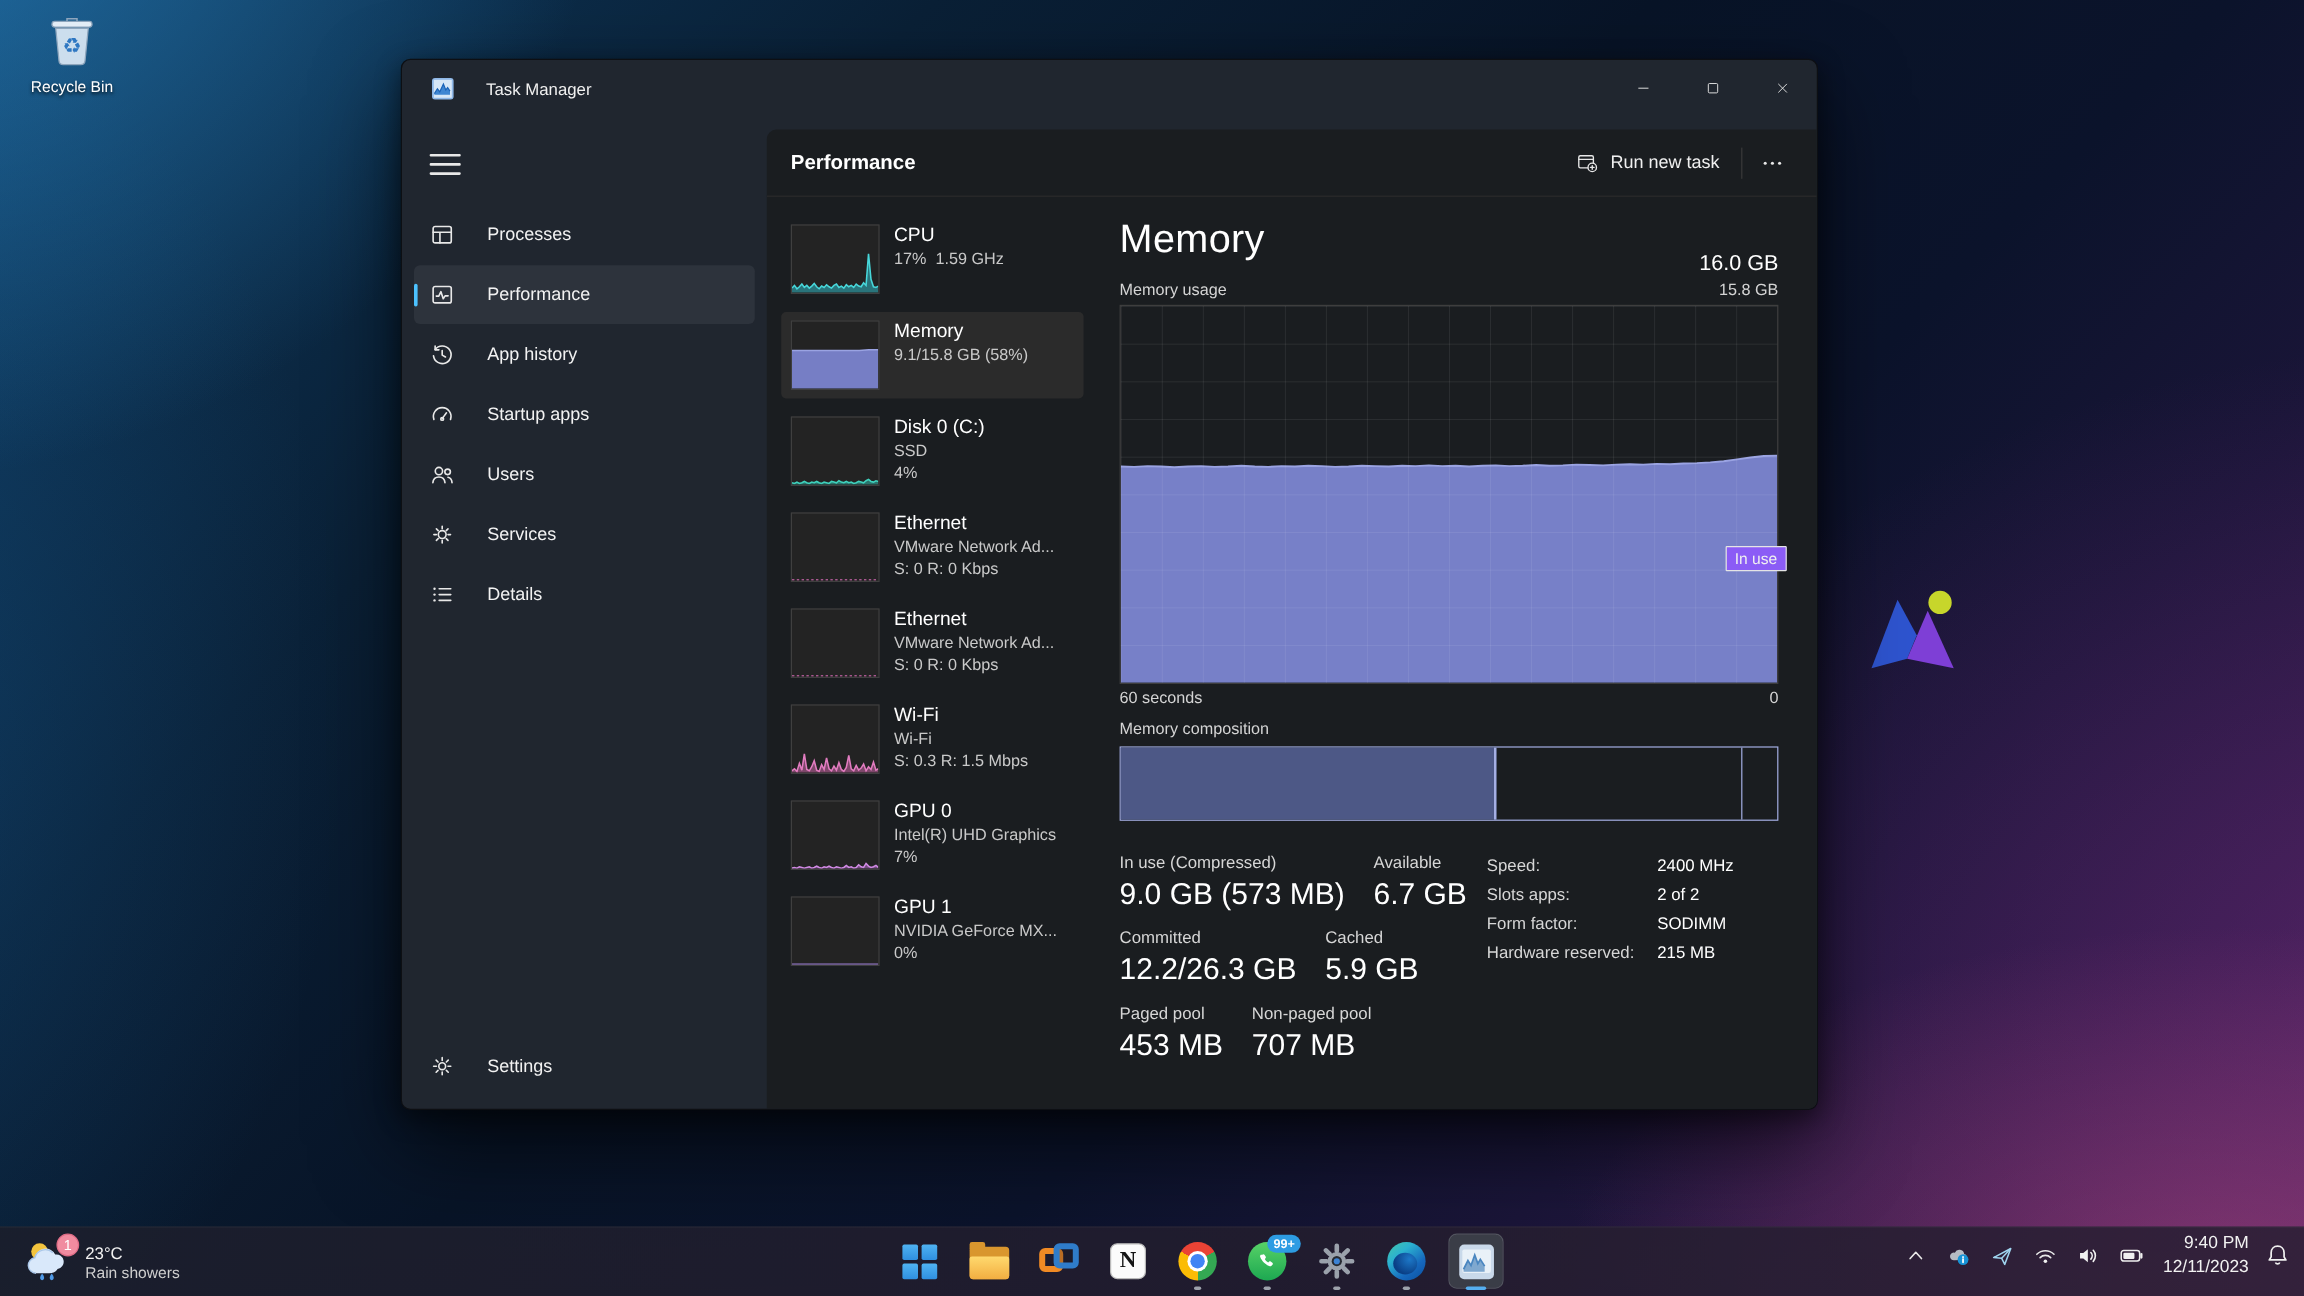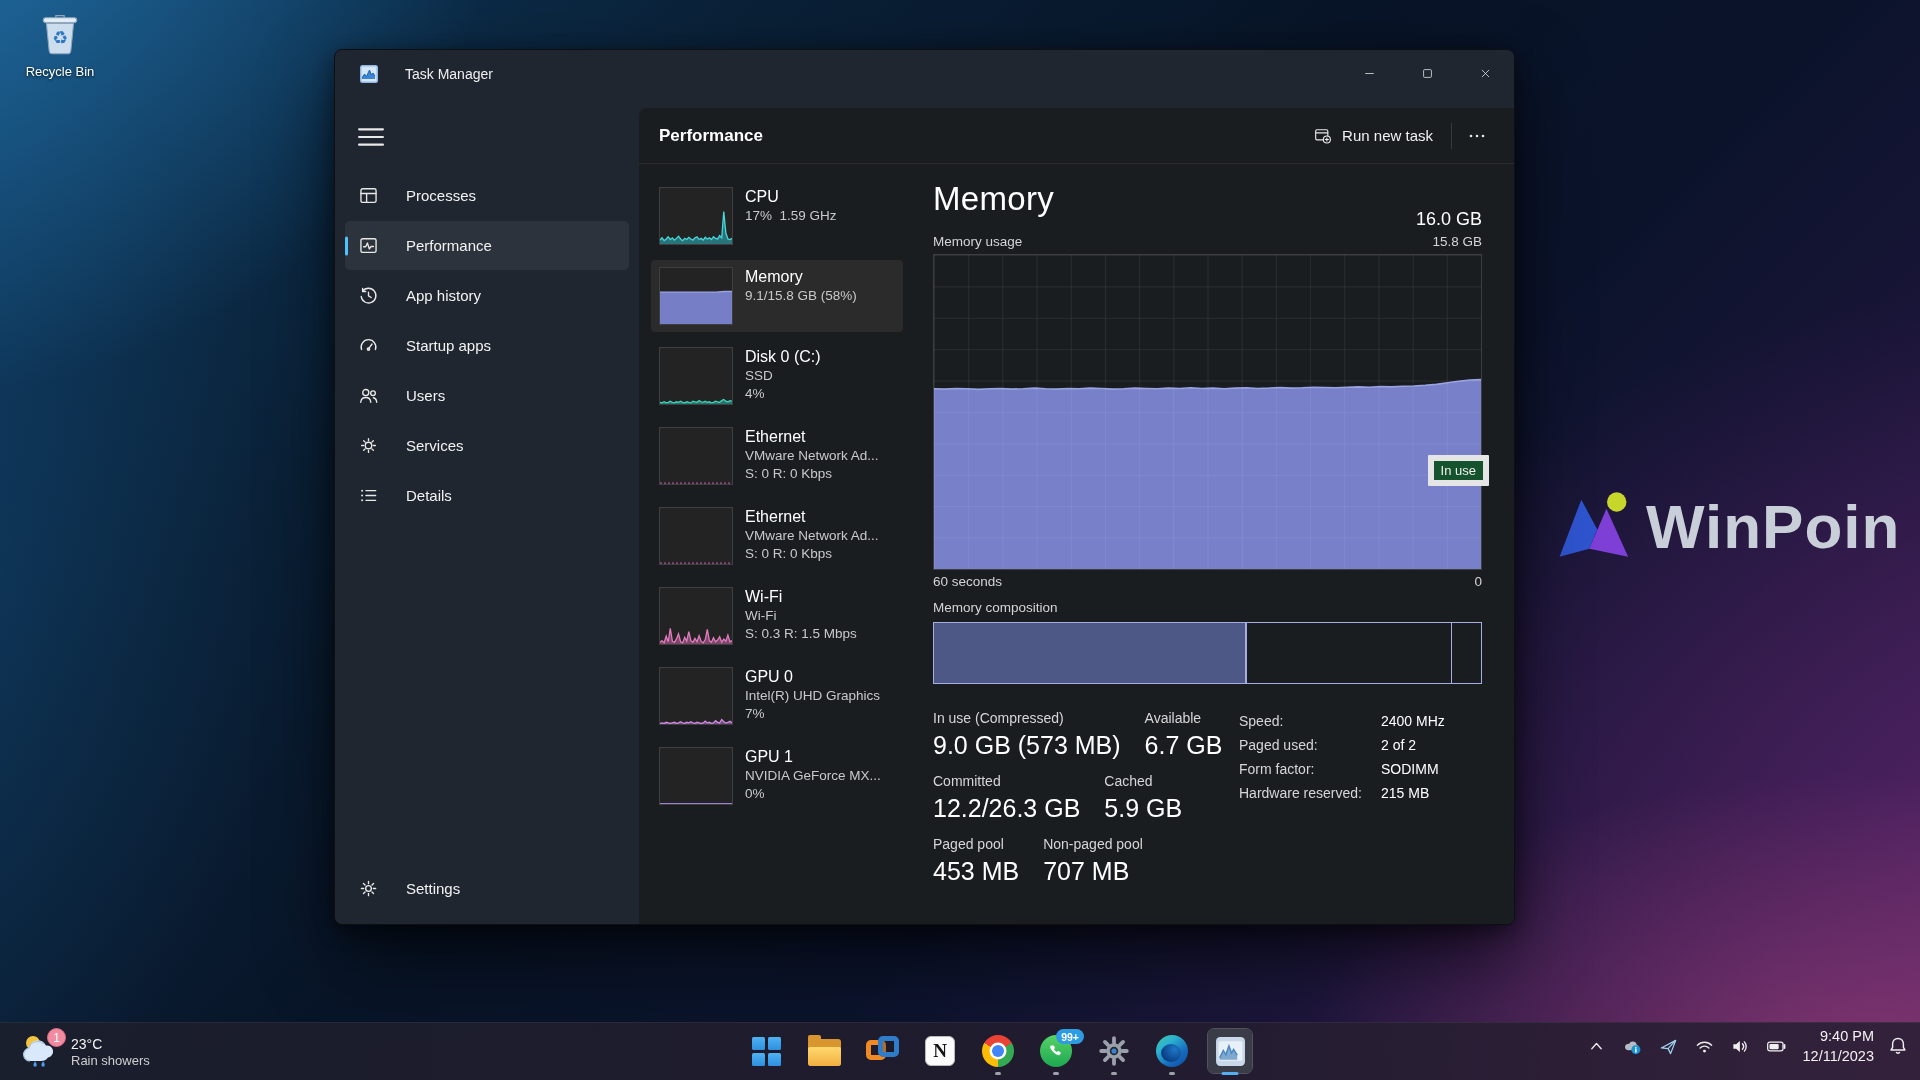--- a/index.html
+++ b/index.html
@@ -59,21 +59,21 @@
   .panel-head{display:flex;justify-content:space-between;align-items:flex-start}
   .panel-title{font-size:33px;font-weight:300;color:#fff;letter-spacing:.3px}
   .panel-total{font-size:18px;color:#fff;margin-top:29px}
   .usage-row{display:flex;justify-content:space-between;font-size:13.5px;color:#d4d4d4;margin-top:4px;margin-bottom:5px}
   .graph{height:316px;border:1px solid #3e3e3e;position:relative}
   .graph .plot{position:absolute;inset:0}
   .graph .plot svg{position:absolute;inset:0;width:100%;height:100%}
   .graph::after{content:"";position:absolute;inset:0;pointer-events:none;
     background-image:linear-gradient(to right, rgba(255,255,255,.07) 1px, transparent 1px),linear-gradient(to bottom, rgba(255,255,255,.07) 1px, transparent 1px);
     background-size:calc(100%/16) calc(100%/10)}
-  .graph-tooltip{position:absolute;right:-8px;top:200px;background:#14532d;border:6px solid #e5e5e5;color:#f0f0f0;font-size:13px;padding:2px 7px;border-radius:1px;z-index:3}
+  .graph-tooltip{position:absolute;right:-8px;top:200px;background:#8b5cf6;border:1px solid #e5e5e5;color:#f0f0f0;font-size:13px;padding:2px 7px;border-radius:1px;z-index:3}
   .axis-row{display:flex;justify-content:space-between;font-size:13.5px;color:#d4d4d4;margin-top:4px}
   .comp-label{font-size:13.5px;color:#d4d4d4;margin-top:11px}
   .comp-bar{height:62px;border:1px solid #a4aee3;margin-top:7px;position:relative;background:#1a1d20}
   .comp-fill{position:absolute;left:0;top:0;bottom:0;background:#4d5886;border-right:2px solid #a4aee3}
   .comp-line{position:absolute;top:0;bottom:0;width:1px;background:#a4aee3}
   .stats{display:flex;margin-top:26px;position:relative}
   .stats-left{display:flex;flex-direction:column}
   .stat-row{display:flex;gap:24px;margin-bottom:13px}
   .stat .lbl{font-size:14px;color:#d6d6d6;margin-bottom:5px}
   .stat .val{font-size:25px;font-weight:400;color:#fff;white-space:nowrap}
@@ -140,21 +140,20 @@
     </svg>
     <div class="rb-label">Recycle Bin</div>
   </div>
 
   <div class="watermark">
     <svg width="90" height="80" viewBox="0 0 74 70">
       <path d="M6 62 L25 12 L39 38 L32 55 Z" fill="#2e54cf"></path>
       <path d="M32 55 L47 20 L66 62 Z" fill="#7e3fd6"></path>
       <circle cx="56" cy="14" r="8.5" fill="#c7d62b"></circle>
     </svg>
-    <span class="wm-text">WinPoin</span>
   </div>
 
   <div class="window">
     <div class="titlebar">
       <span class="app-icon">
         <svg viewBox="0 0 20 20">
             <rect x="1" y="1" width="18" height="18" rx="2.5" fill="#8fb8e8"></rect>
             <rect x="2.5" y="2.5" width="15" height="15" fill="#d7e7f7"></rect>
             <path d="M3 14 l2.5-4 2 2.5 L10.5 6 l2 5 1.5-2 2 3 v3 H3 z" fill="#3f86d2"></path>
             <path d="M3 14 l2.5-4 2 2.5 L10.5 6 l2 5 1.5-2 2 3" stroke="#1c64b8" fill="none" stroke-width="1"></path>
@@ -453,21 +452,21 @@
                       <div class="val">707 MB</div>
                     </div>
                   </div>
                 </div>
               <div class="stats-right">
                   <div class="hw-row">
                     <div class="hw-lbl">Speed:</div>
                     <div class="hw-val">2400 MHz</div>
                   </div>
                   <div class="hw-row">
-                    <div class="hw-lbl">Paged used:</div>
+                    <div class="hw-lbl">Slots apps:</div>
                     <div class="hw-val">2 of 2</div>
                   </div>
                   <div class="hw-row">
                     <div class="hw-lbl">Form factor:</div>
                     <div class="hw-val">SODIMM</div>
                   </div>
                   <div class="hw-row">
                     <div class="hw-lbl">Hardware reserved:</div>
                     <div class="hw-val">215 MB</div>
                   </div>

